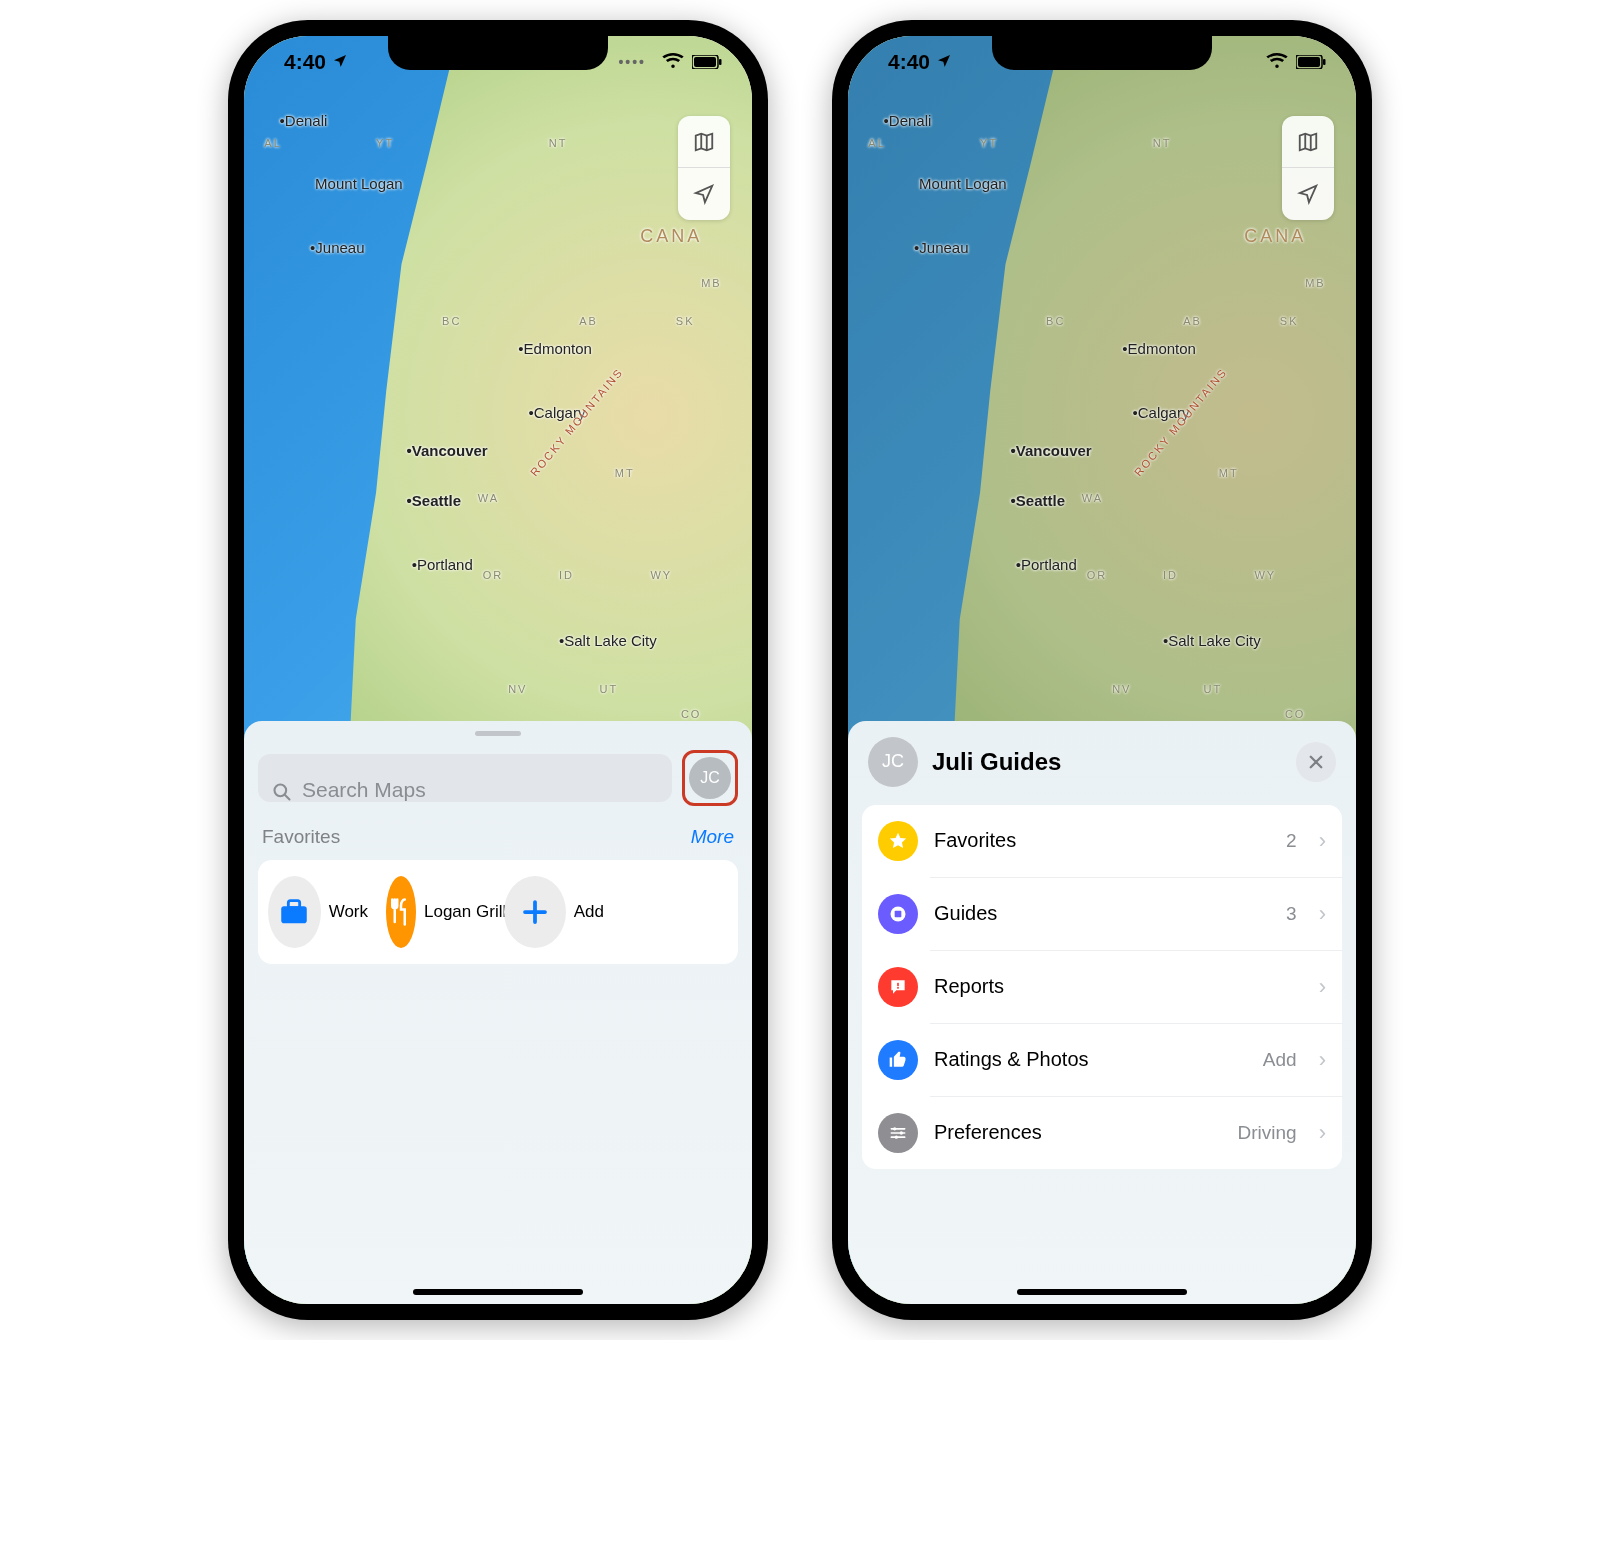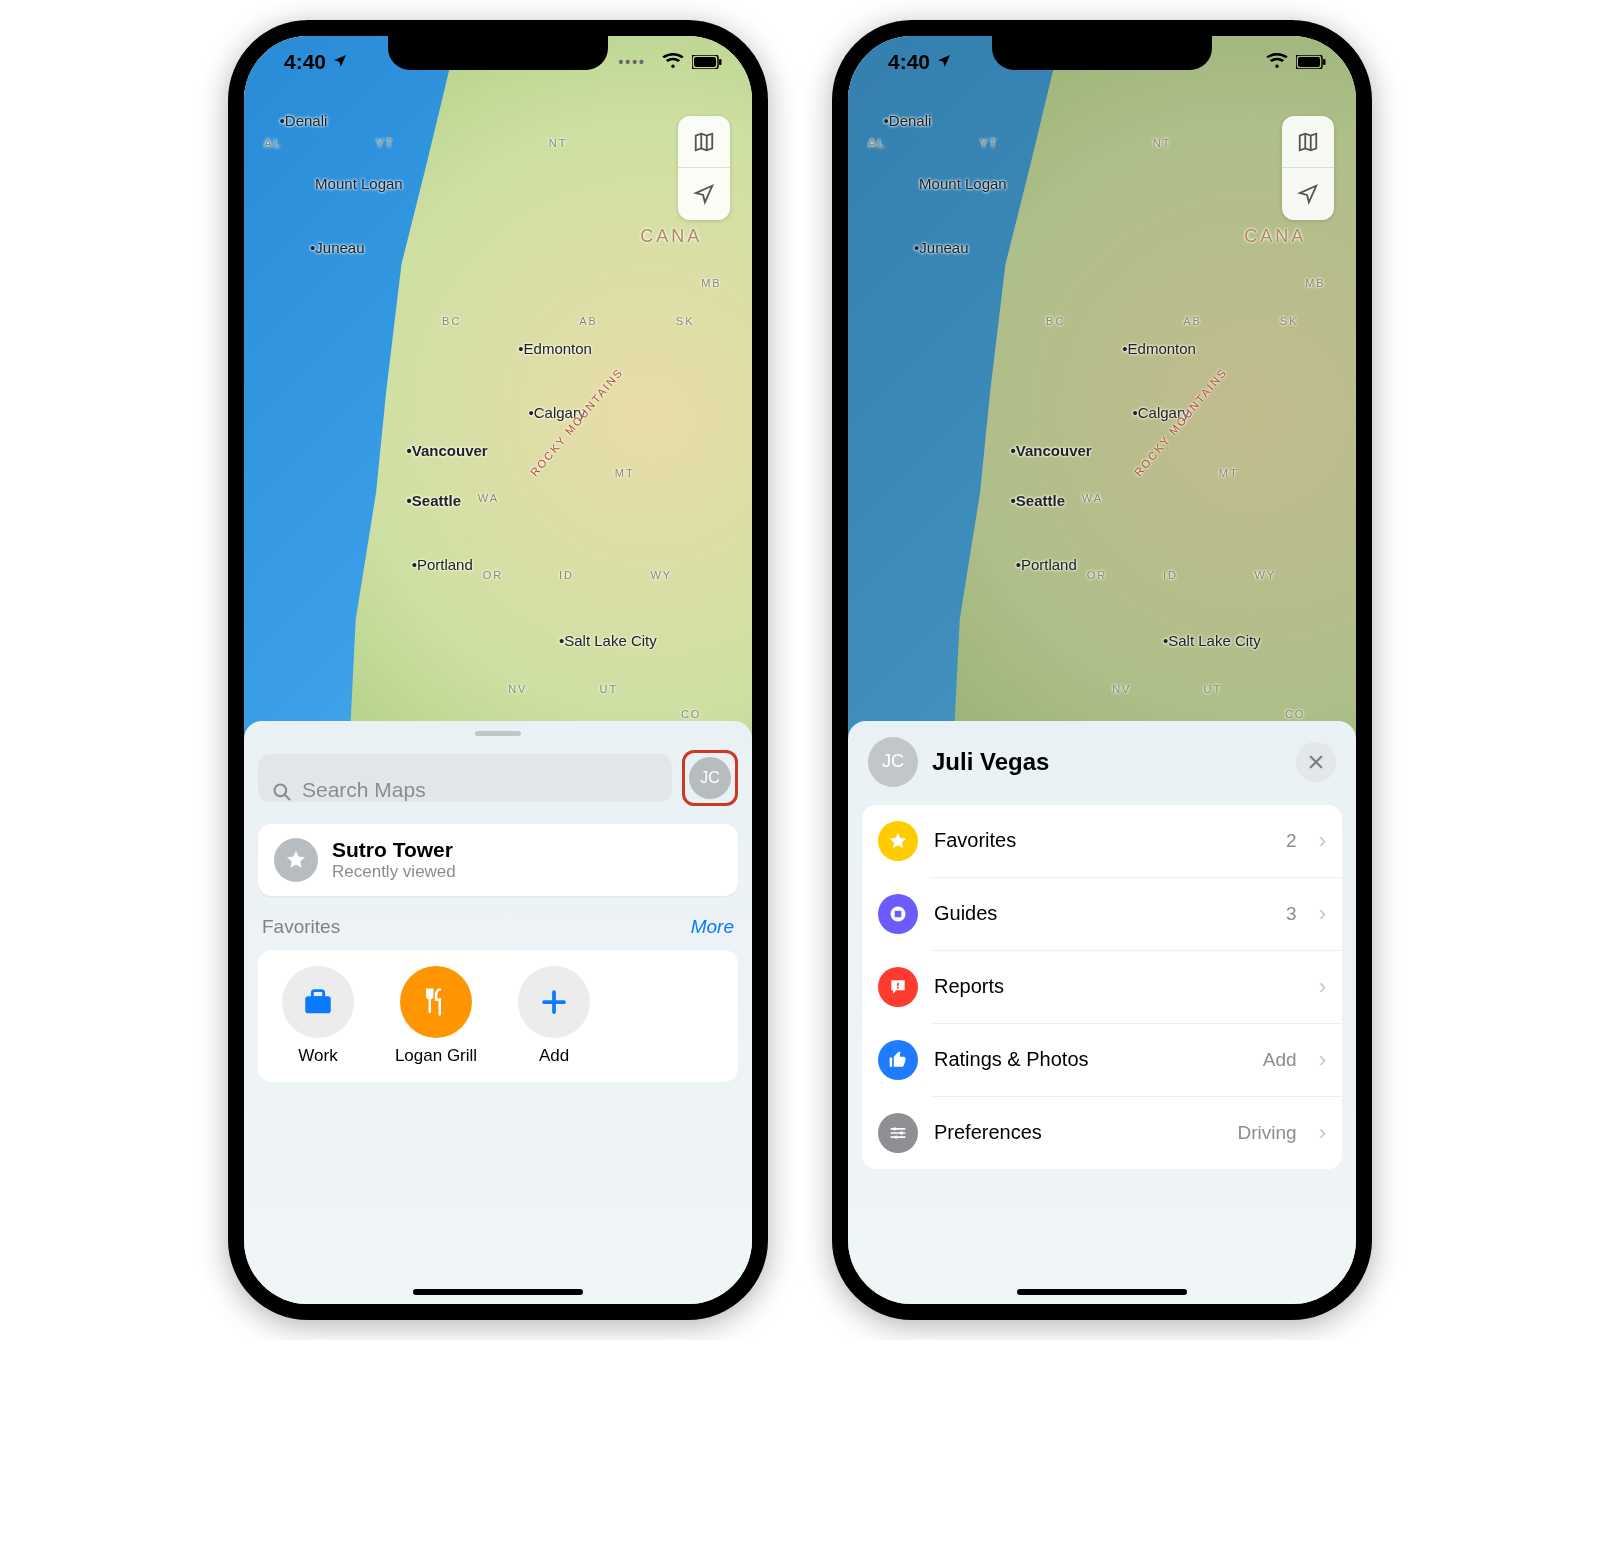--- a/index.html
+++ b/index.html
@@ -93,21 +93,21 @@
   .card .icon-circle {
     width:44px; height:44px; border-radius:50%; background:#b7bcc0;
     display:flex; align-items:center; justify-content:center;
   }
   .card .texts .title { font-size:21px; font-weight:600; }
   .card .texts .sub { font-size:17px; color:#8a8d92; }
   .row-between { display:flex; justify-content:space-between; align-items:center; margin:20px 4px 12px 4px;}
   .row-between .lbl { color:#7e8289; font-size:19px;}
   .row-between .more { color:#0a7aff; font-size:19px;font-style:italic;}
   .fav-row { background:#fff; border-radius:14px; padding:16px 10px; display:flex; gap:18px; }
-  .fav-item { display:flex; flex-direction:column; align-items:center; gap:8px; width:100px;}
+  .fav-item { display:flex; flex-direction:row; align-items:center; gap:8px; width:100px;}
   .fav-item .circ { width:72px; height:72px; border-radius:50%; display:flex; align-items:center; justify-content:center;}
   .fav-item .name { font-size:17px; white-space:nowrap;}
   .circ-gray { background:#ececec; }
   .circ-orange { background:#ff9500; }
 
   
   .profile-header { display:flex; align-items:center; gap:14px; padding:6px 6px 18px 6px;}
   .profile-header .av { width:50px; height:50px; border-radius:50%; background:#c2c6ca; color:#fff; display:flex; align-items:center; justify-content:center; font-size:18px;}
   .profile-header .name { font-size:24px; font-weight:700; flex:1;}
   .close-btn { width:40px; height:40px; border-radius:50%; background:#e3e6ea; display:flex; align-items:center; justify-content:center;}
@@ -217,31 +217,20 @@
               <circle cx="10" cy="10" r="7" fill="none" stroke="#8a8d92" stroke-width="2.5"></circle>
               <line x1="15" y1="15" x2="21" y2="21" stroke="#8a8d92" stroke-width="2.5" stroke-linecap="round"></line>
             </svg>
           <span>Search Maps</span>
         </div>
         <div class="avatar-highlight">
           <div class="avatar">JC</div>
         </div>
       </div>
 
-      <div class="card">
-        <div class="icon-circle">
-          <svg width="22" height="22" viewBox="0 0 24 24">
-              <path d="M12 2l2.9 6.3 6.9.7-5.1 4.7 1.4 6.8L12 17l-6.1 3.5 1.4-6.8L2.2 9l6.9-.7z" fill="#fff"></path>
-            </svg>
-        </div>
-        <div class="texts">
-          <div class="title">Sutro Tower</div>
-          <div class="sub">Recently viewed</div>
-        </div>
-      </div>
 
       <div class="row-between">
         <span class="lbl">Favorites</span>
         <span class="more">More</span>
       </div>
       <div class="fav-row">
         <div class="fav-item">
           <div class="circ circ-gray">
             <svg width="34" height="34" viewBox="0 0 24 24">
                 <rect x="3" y="8" width="18" height="12" rx="2" fill="#0a7aff"></rect>
@@ -355,21 +344,21 @@
           <svg width="22" height="22" viewBox="0 0 24 24">
               <path d="M3 11 L21 3 L13 21 L11 13 Z" fill="none" stroke="#555" stroke-width="2"></path>
             </svg>
         </div>
       </div>
     </div>
 
     <div class="sheet" style="height:46%;">
       <div class="profile-header">
         <div class="av">JC</div>
-        <div class="name">Juli Vegas</div>
+        <div class="name">Juli Guides</div>
         <div class="close-btn">
           <svg width="18" height="18" viewBox="0 0 24 24">
               <path d="M5 5l14 14M19 5L5 19" stroke="#7d8084" stroke-width="3" stroke-linecap="round"></path>
             </svg>
         </div>
       </div>
 
       <div class="menu-list">
         <div class="menu-item">
           <div class="mi-icon bg-yellow">

